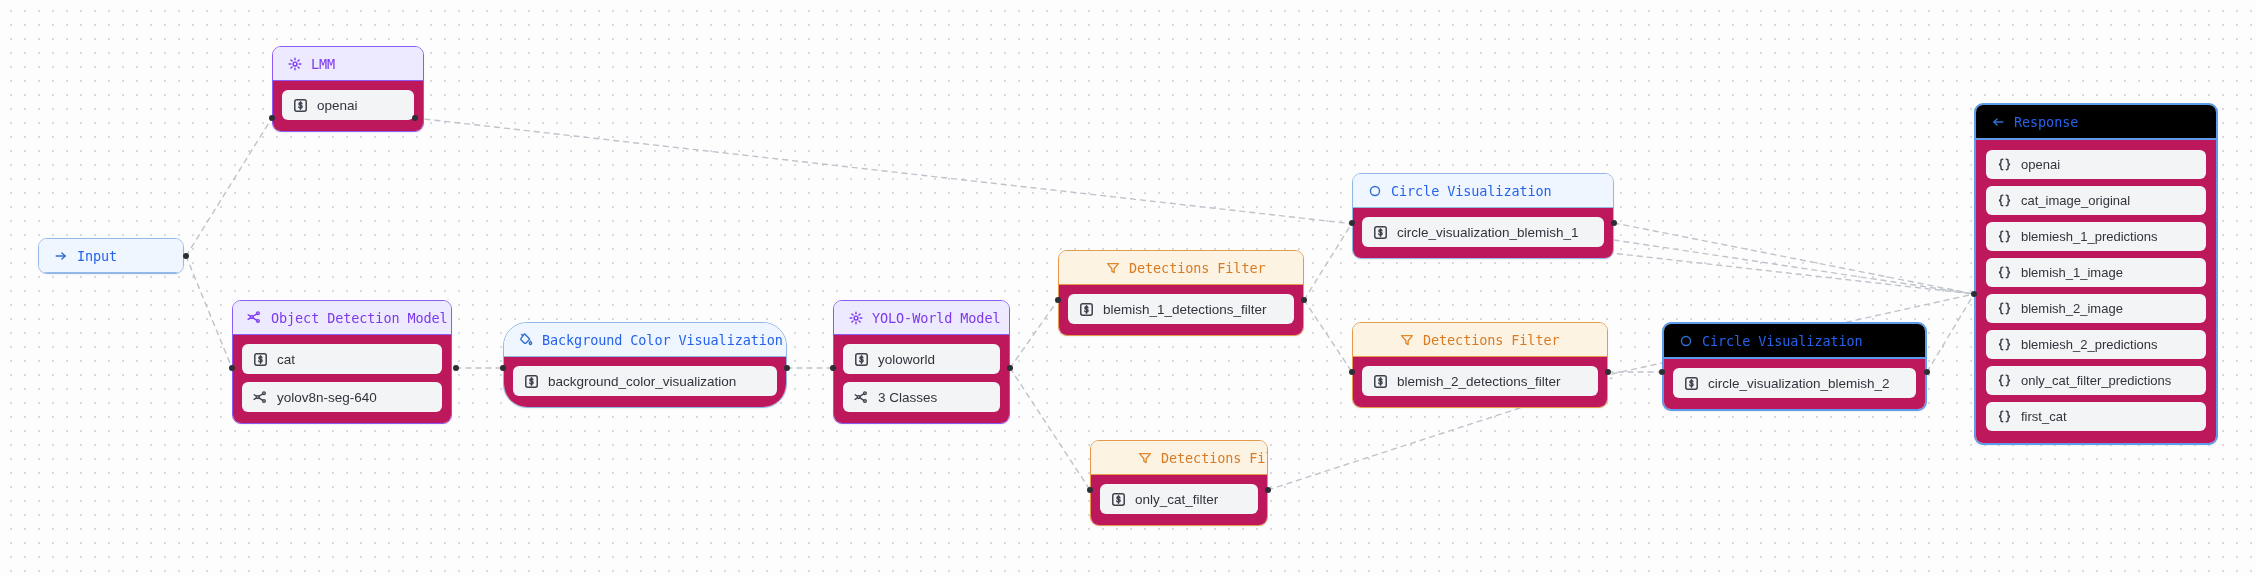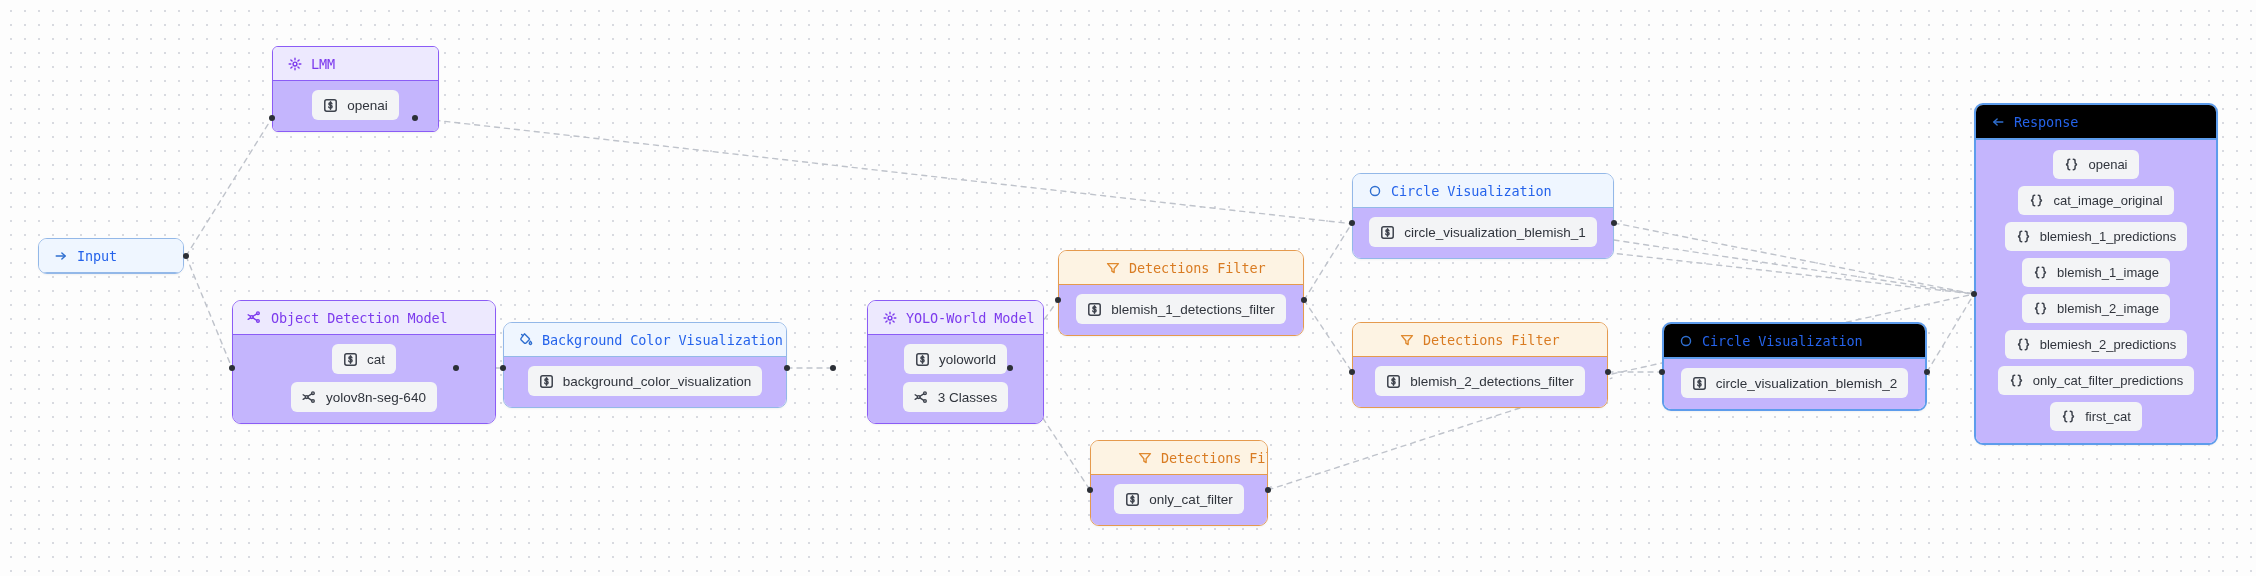--- a/index.html
+++ b/index.html
@@ -45,22 +45,21 @@
     font-family: "DejaVu Sans Mono", "Liberation Mono", monospace;
     font-size: 13.5px;
     letter-spacing: -0.1px;
     white-space: nowrap;
   }
   .node-body {
     padding: 9px 9px 11px 9px;
     display: flex;
     flex-direction: column;
     gap: 8px;
-    background: #c4b5fd;
-    align-items: center;
+    background: #be185d;
   }
   .row {
     display: flex;
     align-items: center;
     gap: 9px;
     background: #f3f4f6;
     border-radius: 6px;
     height: 30px;
     padding: 0 11px;
     font-size: 13.5px;
@@ -188,21 +187,21 @@
             <svg class="ic" width="14" height="14" viewBox="0 0 16 16">
               <g stroke="currentColor" fill="none" stroke-width="1.6" stroke-linecap="round" stroke-linejoin="round">
                 <path d="M2.5 8h10"></path>
                 <path d="M9 4.5 12.8 8 9 11.5"></path>
               </g>
             </svg>
           </span>
           <span>Input</span>
         </div>
       </div>
-      <div class="node t-purple" style="left: 272px; top: 46px; width: 167px; border-radius: 6px;">
+      <div class="node t-purple" style="left: 272px; top: 46px; width: 152px;">
         <div class="node-header">
           <span class="hdr-ico">
             <svg class="ic" width="14" height="14" viewBox="0 0 16 16">
               <g stroke="currentColor" fill="none" stroke-width="1.6" stroke-linecap="round" stroke-linejoin="round">
                 <circle cx="8" cy="8" r="2.2"></circle>
                 <path d="M8 1.3v1.9M8 12.8v1.9M1.3 8h1.9M12.8 8h1.9M3.3 3.3l1.35 1.35M11.35 11.35l1.35 1.35M12.7 3.3l-1.35 1.35M4.65 11.35 3.3 12.7"></path>
               </g>
             </svg>
           </span>
           <span>LMM</span>
@@ -215,21 +214,21 @@
                   <rect x="1.9" y="1.9" width="12.2" height="12.2" rx="2"></rect>
                   <path d="M9.5 6.1c-.3-.7-.9-1-1.6-1-.9 0-1.6.5-1.6 1.3 0 1.9 3.4.9 3.4 2.9 0 .9-.8 1.4-1.8 1.4-.8 0-1.5-.4-1.8-1.1"></path>
                   <path d="M8 3.9v8.2"></path>
                 </g>
               </svg>
             </span>
             <span>openai</span>
           </div>
         </div>
       </div>
-      <div class="node t-purple" style="left: 232px; top: 300px; width: 264px;">
+      <div class="node t-purple" style="left: 232px; top: 300px; width: 220px;">
         <div class="node-header">
           <span class="hdr-ico">
             <svg class="ic" width="15" height="15" viewBox="0 0 17 17">
               <g stroke="currentColor" fill="none" stroke-width="1.6" stroke-linecap="round" stroke-linejoin="round">
                 <circle cx="12.4" cy="3.6" r="1.5"></circle>
                 <circle cx="12.4" cy="12.4" r="1.5"></circle>
                 <circle cx="5.4" cy="8" r="1.6"></circle>
                 <path d="M6.8 7.1 11 4.3"></path>
                 <path d="M6.8 8.9 11 11.7"></path>
                 <path d="M1.3 5.4 3.9 7.1"></path>
@@ -263,21 +262,21 @@
                   <path d="M6.8 8.9 11 11.7"></path>
                   <path d="M1.3 5.4 3.9 7.1"></path>
                   <path d="M1.3 10.6 3.9 8.9"></path>
                 </g>
               </svg>
             </span>
             <span>yolov8n-seg-640</span>
           </div>
         </div>
       </div>
-      <div class="node t-blue" style="left: 503px; top: 322px; width: 284px;">
+      <div class="node t-blue" style="left: 503px; top: 322px; width: 284px; border-radius: 24px;">
         <div class="node-header">
           <span class="hdr-ico">
             <svg class="ic" width="15" height="15" viewBox="0 0 17 17">
               <g stroke="currentColor" fill="none" stroke-width="1.6" stroke-linecap="round" stroke-linejoin="round">
                 <path d="M7.3 2.1 12.7 7.5a1 1 0 0 1 0 1.4l-3.6 3.6a1.4 1.4 0 0 1-2 0L3.6 9a1.4 1.4 0 0 1 0-2z"></path>
                 <path d="M5.4 4 4.1 2.7"></path>
                 <path d="M14.1 10.4s1.3 1.6 1.3 2.4a1.3 1.3 0 1 1-2.6 0c0-.8 1.3-2.4 1.3-2.4z"></path>
               </g>
             </svg>
           </span>
@@ -291,21 +290,21 @@
                   <rect x="1.9" y="1.9" width="12.2" height="12.2" rx="2"></rect>
                   <path d="M9.5 6.1c-.3-.7-.9-1-1.6-1-.9 0-1.6.5-1.6 1.3 0 1.9 3.4.9 3.4 2.9 0 .9-.8 1.4-1.8 1.4-.8 0-1.5-.4-1.8-1.1"></path>
                   <path d="M8 3.9v8.2"></path>
                 </g>
               </svg>
             </span>
             <span>background_color_visualization</span>
           </div>
         </div>
       </div>
-      <div class="node t-purple" style="left: 867px; top: 300px; width: 177px;">
+      <div class="node t-purple" style="left: 833px; top: 300px; width: 177px;">
         <div class="node-header">
           <span class="hdr-ico">
             <svg class="ic" width="14" height="14" viewBox="0 0 16 16">
               <g stroke="currentColor" fill="none" stroke-width="1.6" stroke-linecap="round" stroke-linejoin="round">
                 <circle cx="8" cy="8" r="2.2"></circle>
                 <path d="M8 1.3v1.9M8 12.8v1.9M1.3 8h1.9M12.8 8h1.9M3.3 3.3l1.35 1.35M11.35 11.35l1.35 1.35M12.7 3.3l-1.35 1.35M4.65 11.35 3.3 12.7"></path>
               </g>
             </svg>
           </span>
           <span>YOLO-World Model</span>

